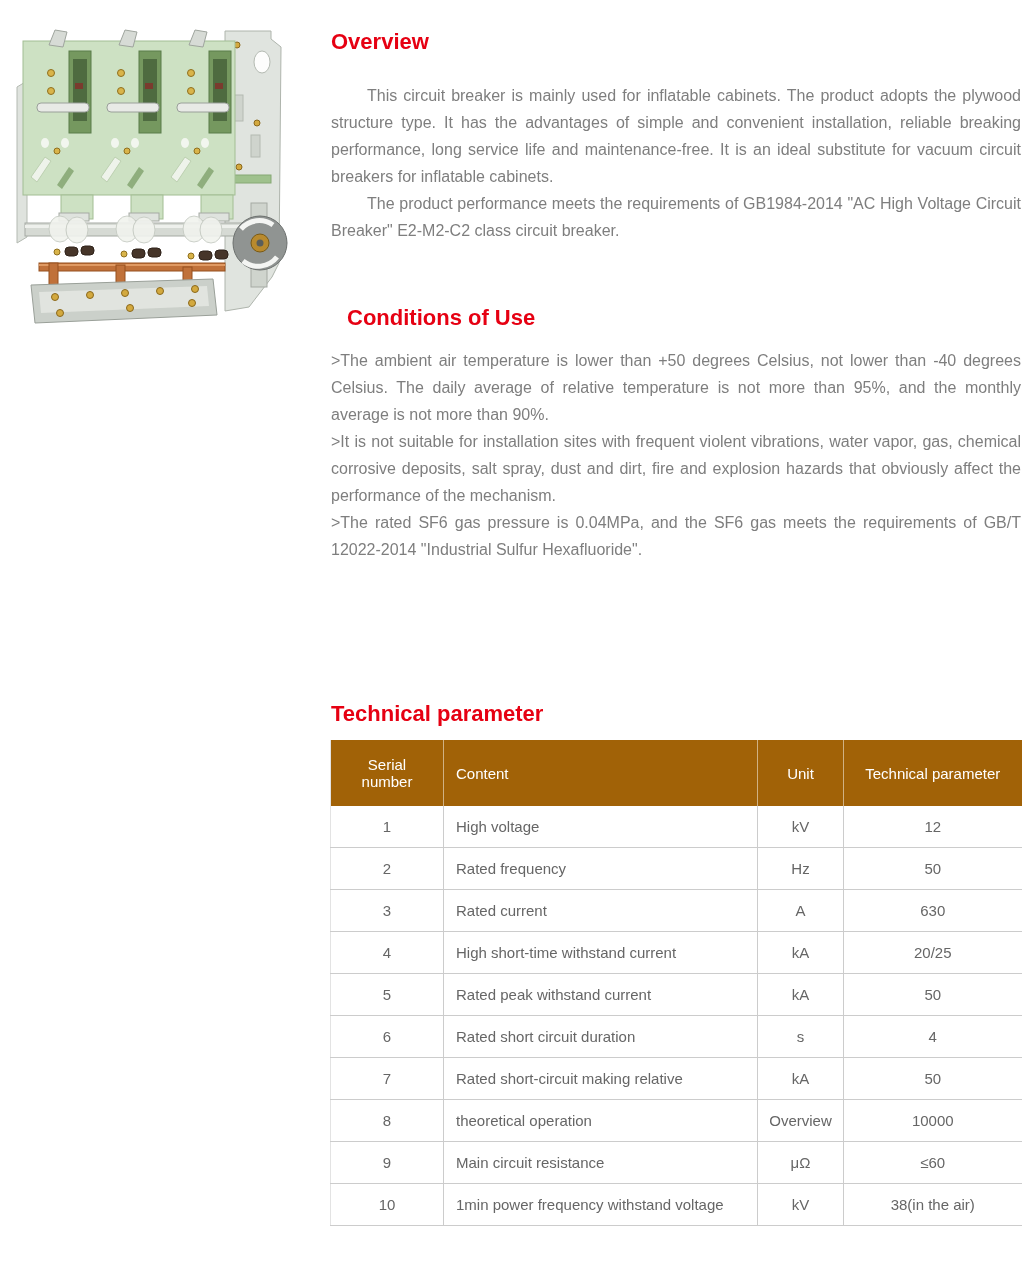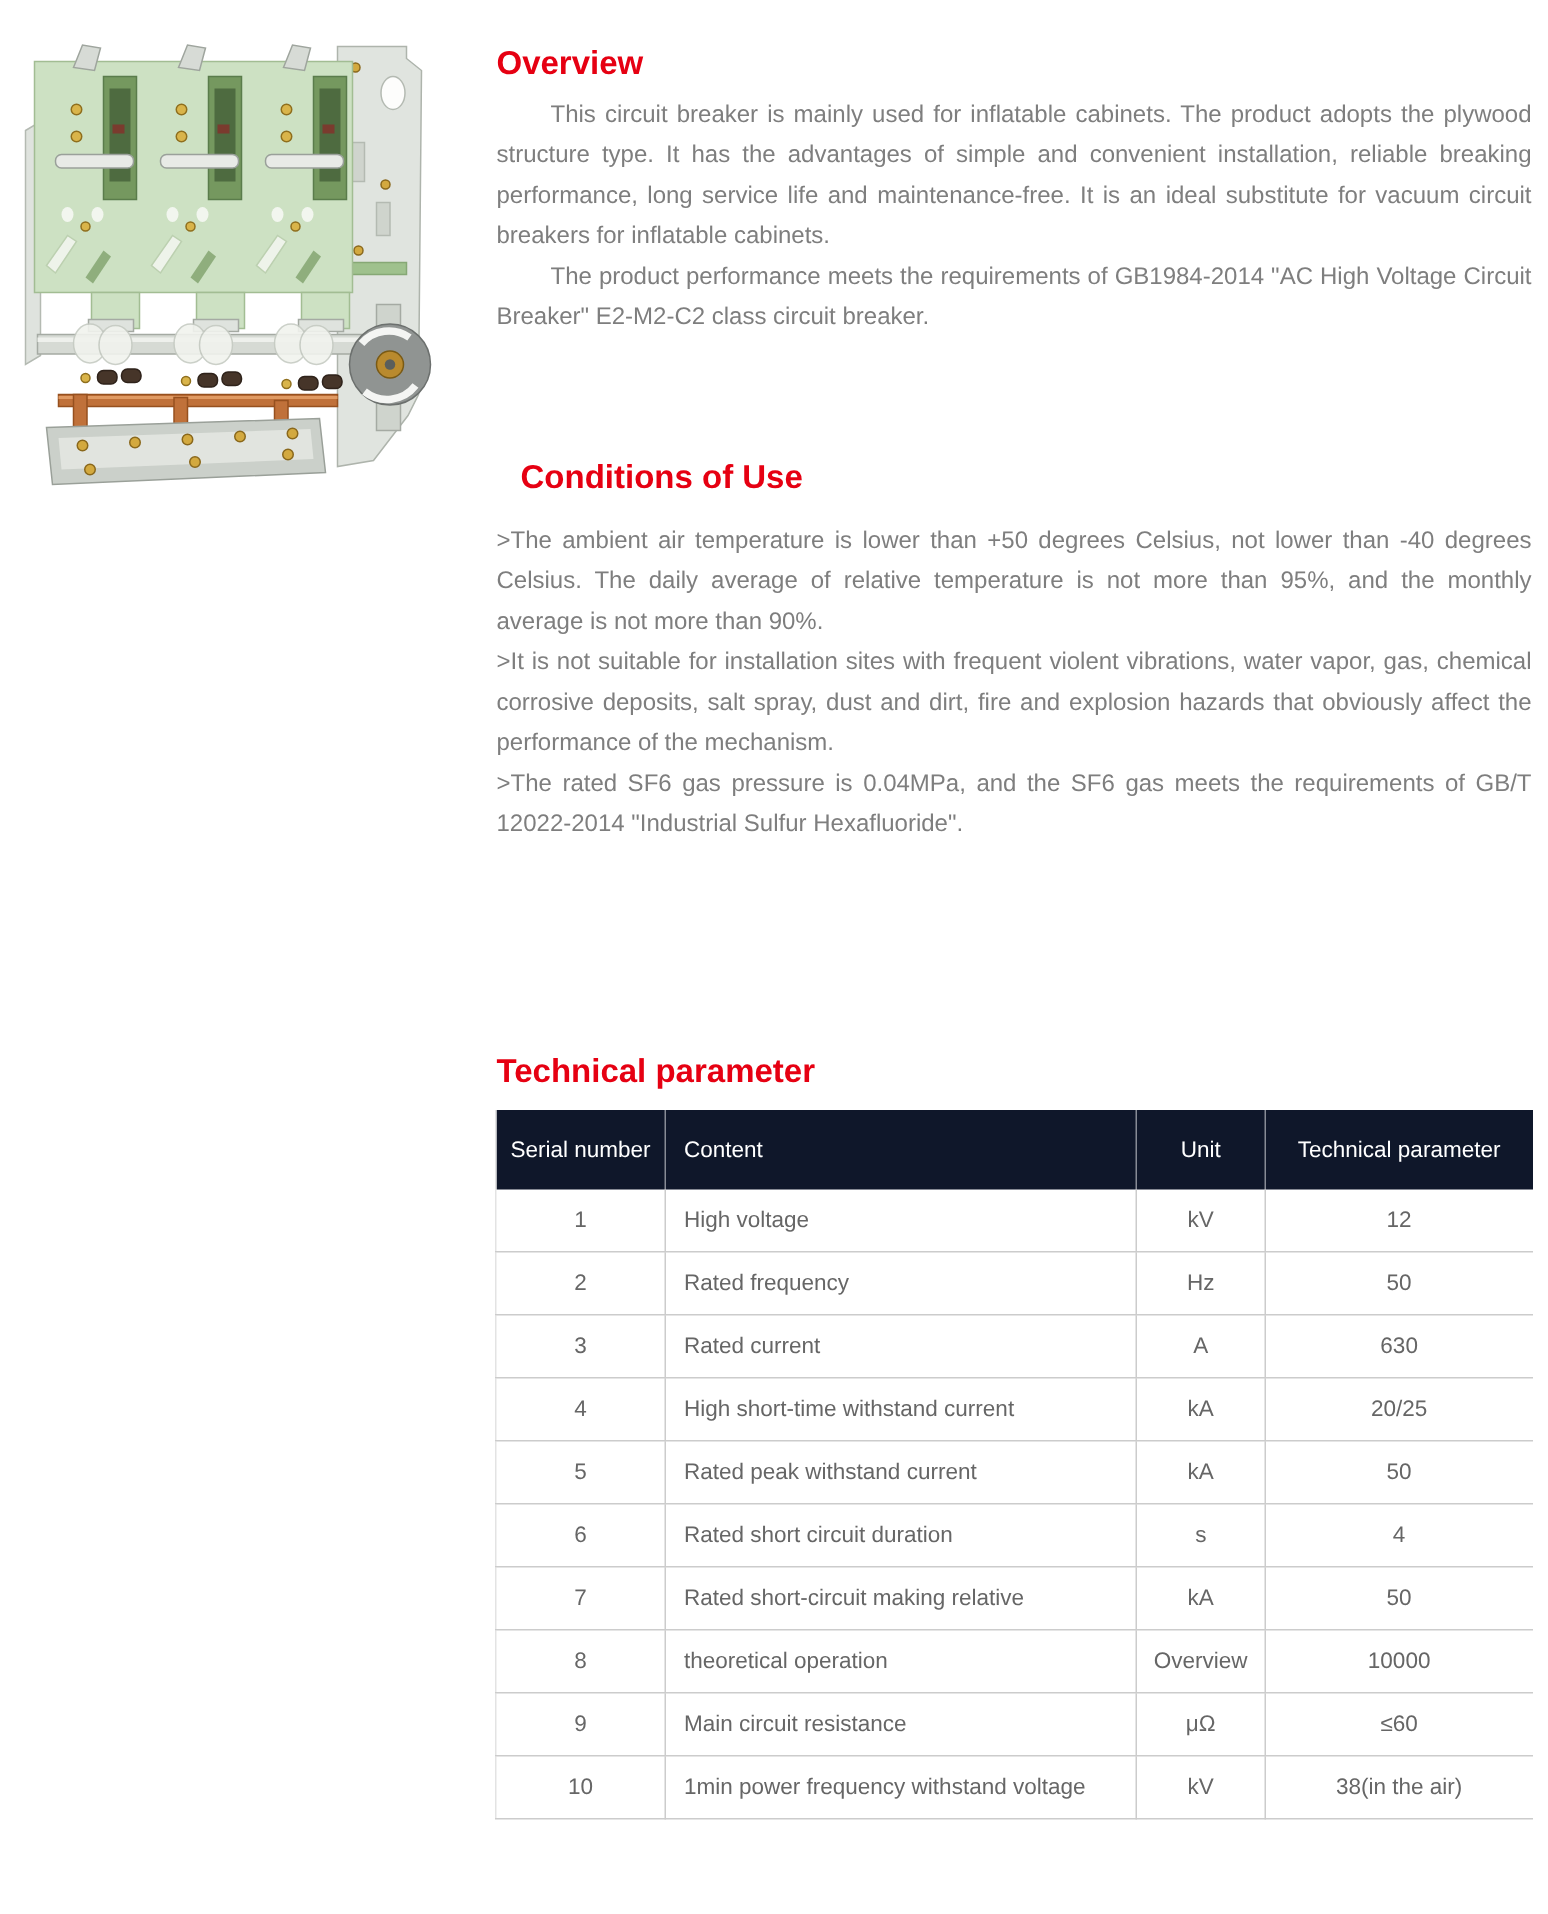--- a/index.html
+++ b/index.html
@@ -33,43 +33,43 @@
   #technical-title  { top: 700px; }
   .text-block {
     position: absolute;
     left: 331px;
     width: 690px;
     color: #7e7e7e;
     font-size: 16px;
     line-height: 27px;
     text-align: justify;
   }
-  #overview-text { top: 63px; }
+  #overview-text { top: 82px; }
   #overview-text p { margin: 0; text-indent: 36px; }
   #conditions-text { top: 347px; }
   #conditions-text p { margin: 0; }
   .param-table {
     position: absolute;
     left: 330px;
     top: 740px;
     width: 691px;
     border-collapse: collapse;
     table-layout: fixed;
     font-size: 15px;
     color: #666666;
     border-left: 1px solid #e3e3e3;
   }
   .param-table th {
-    background: #0f172a;
+    background: #a16207;
     color: #ffffff;
     font-weight: normal;
-    height: 53px;
+    height: 34px;
     text-align: center;
     border-right: 1px solid rgba(255,255,255,0.5);
-    padding: 0;
+    padding: 16px;
   }
   .param-table th.col-content {
     text-align: left;
     padding-left: 12px;
   }
   .param-table th:last-child { border-right: none; }
   .param-table td {
     height: 41px;
     text-align: center;
     border-bottom: 1px solid #cccccc;

